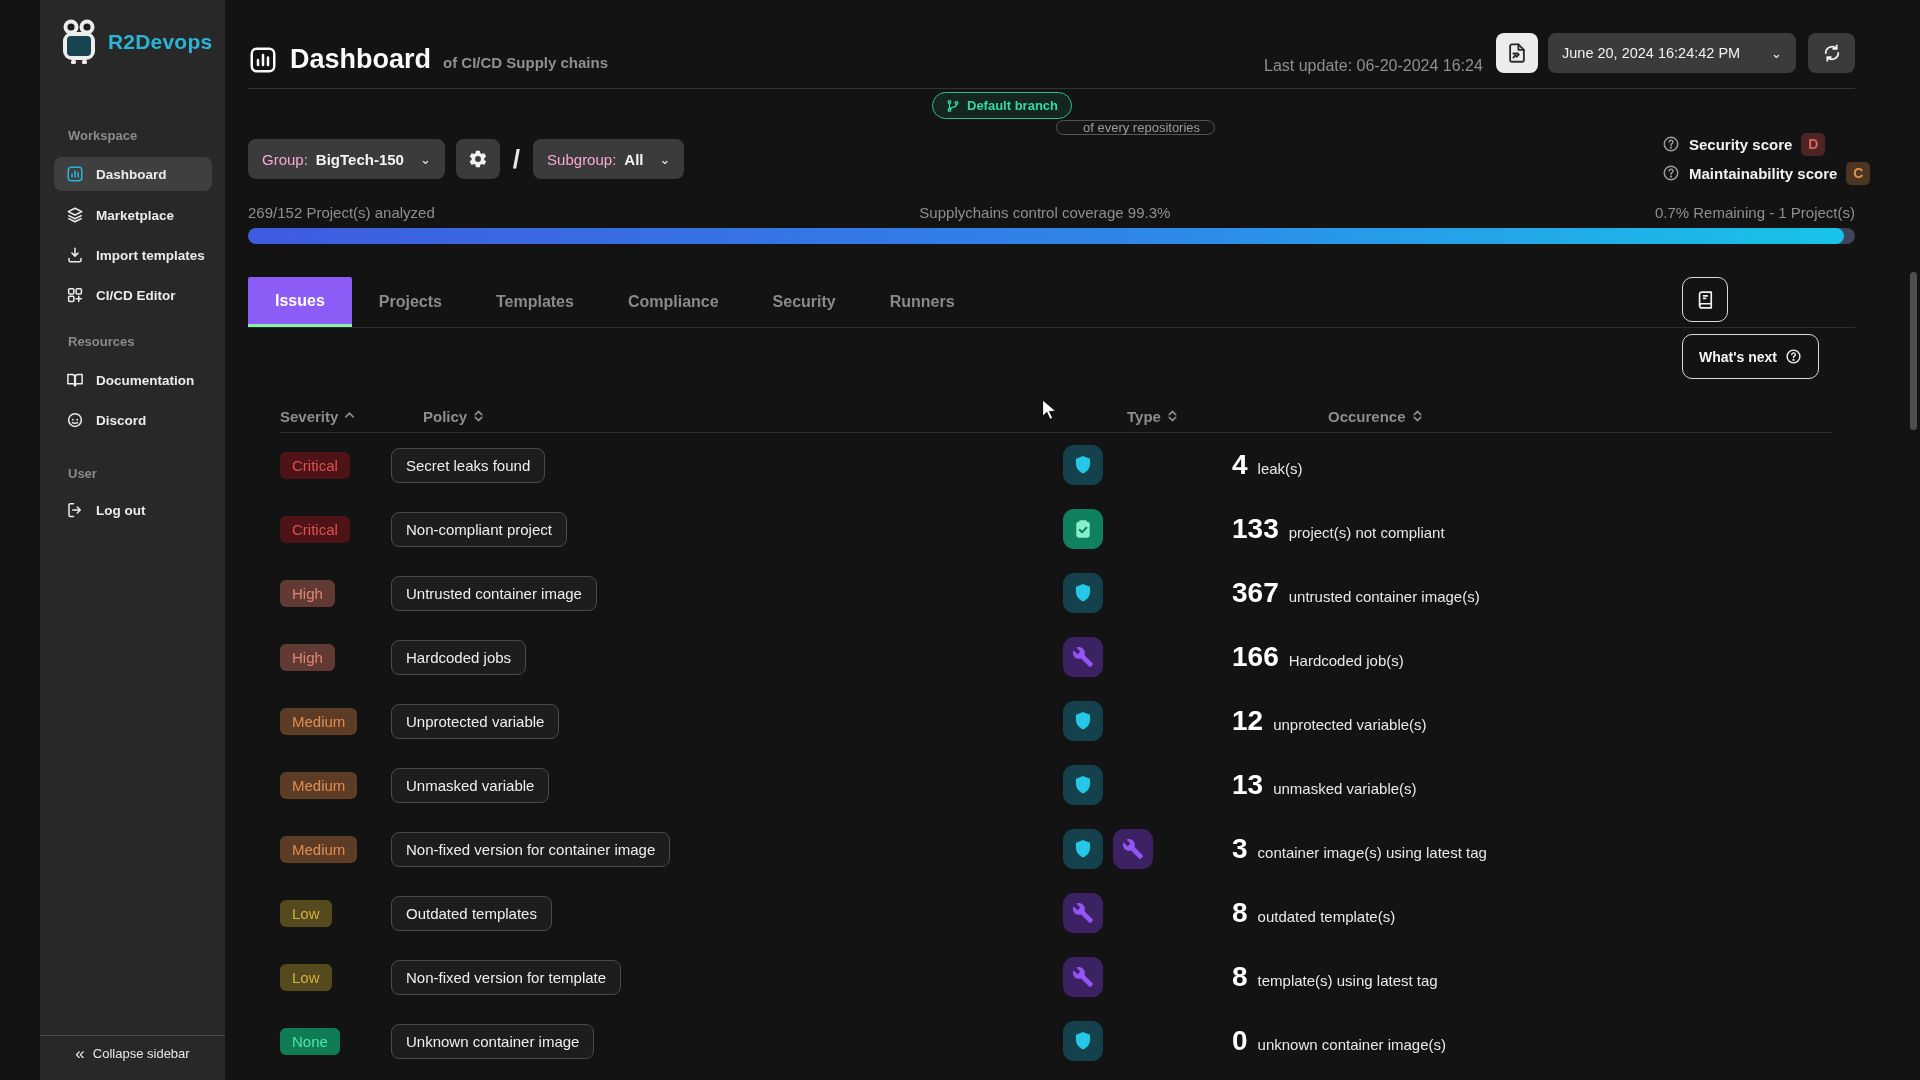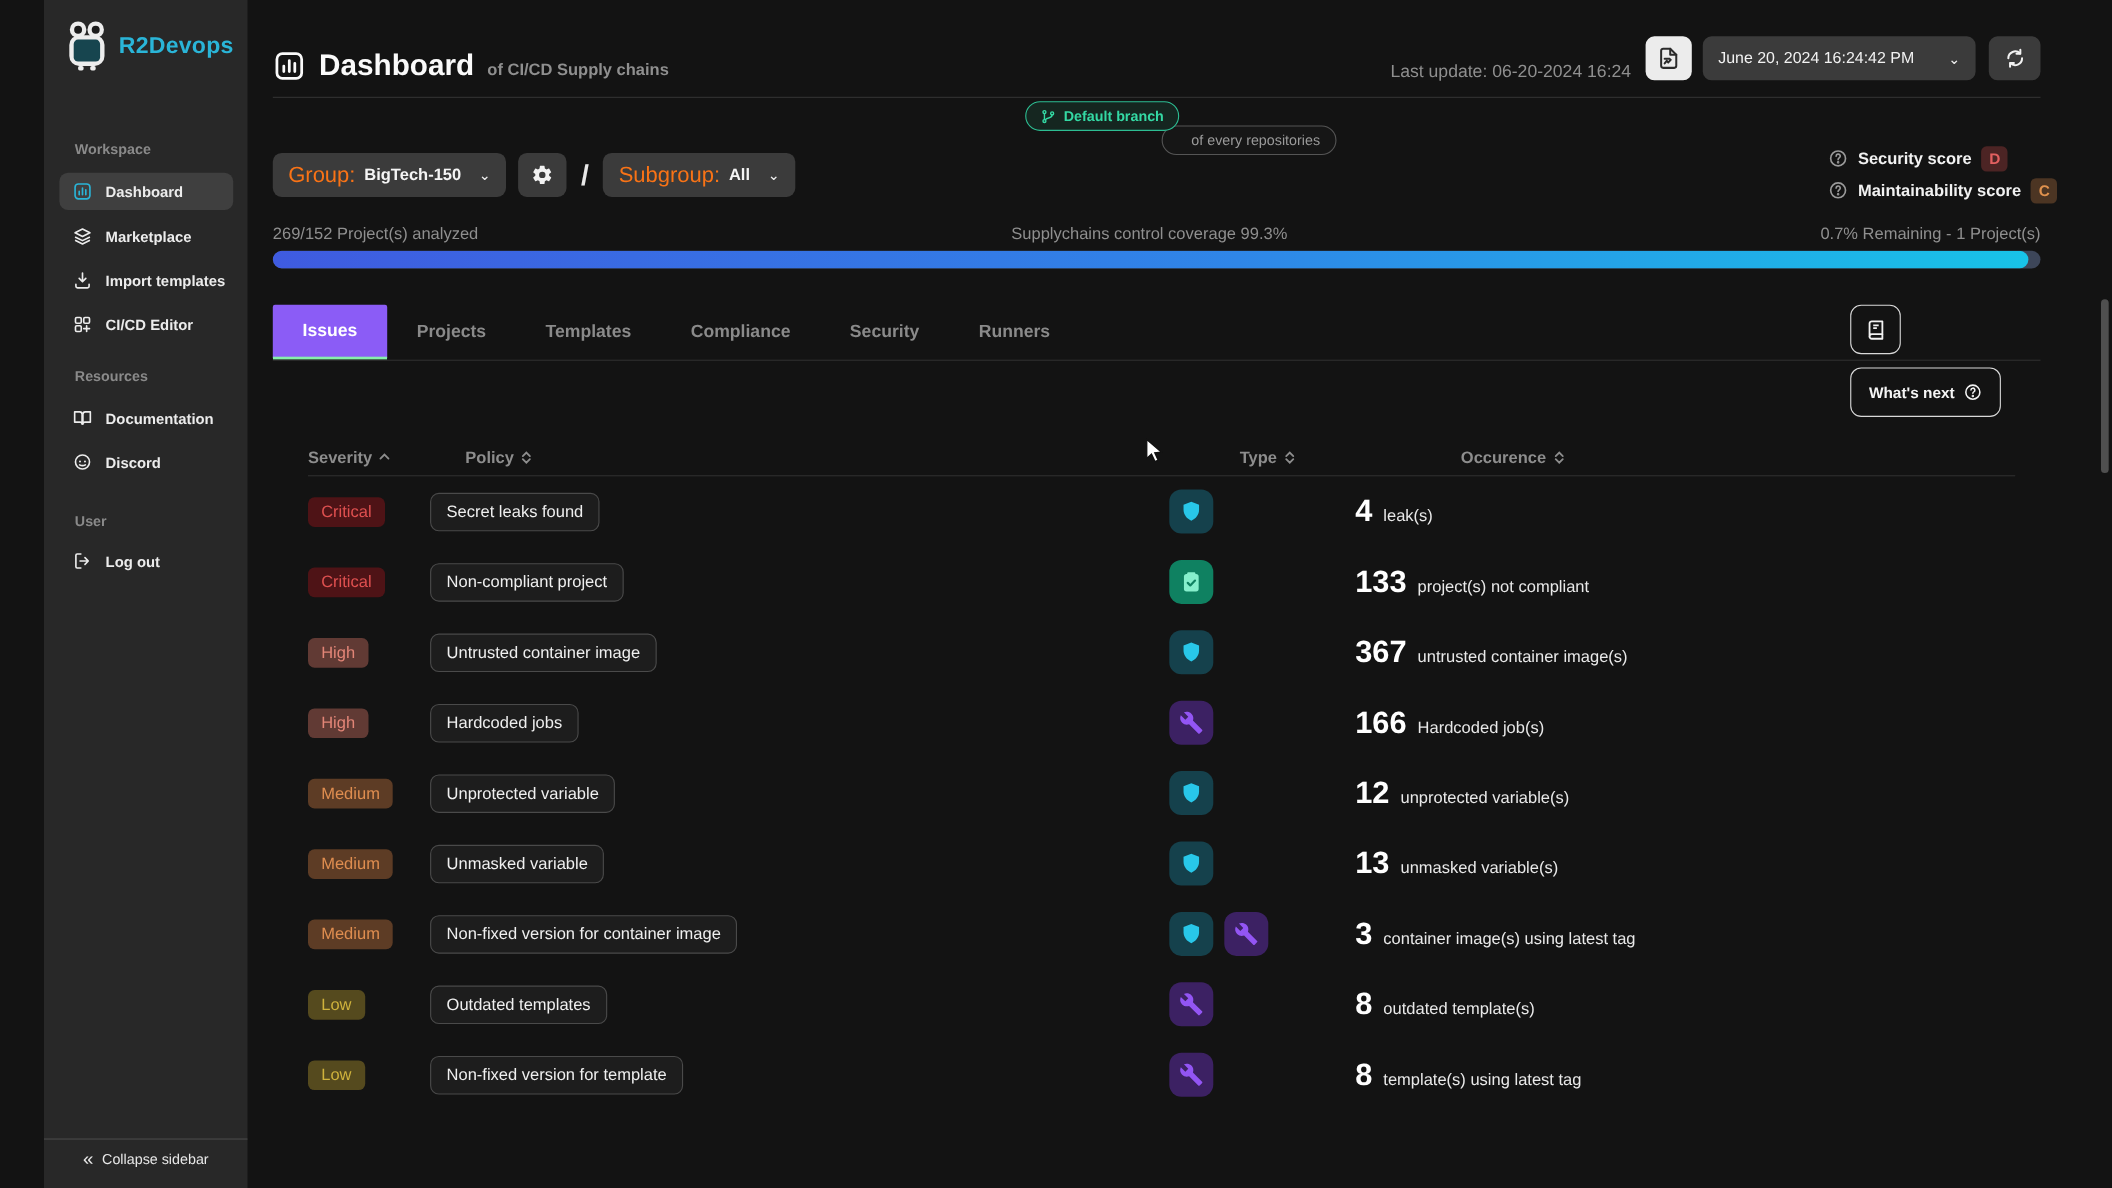--- a/index.html
+++ b/index.html
@@ -39,28 +39,28 @@
   .refresh-btn { position:absolute; left:1808px; top:33px; width:47px; height:40px; border-radius:8px;
     background:#3b3b3b; display:flex; align-items:center; justify-content:center; cursor:pointer; }
   .refresh-btn svg { width:20px; height:20px; }
   .header-divider { position:absolute; left:248px; top:88px; width:1607px; height:1px; background:#323232; }
   
   .branch-badges { position:absolute; left:932px; top:92px; display:flex; align-items:center; height:27px; }
   .pill-branch { position:relative; z-index:2; display:flex; align-items:center; gap:7px; height:27px;
     padding:0 13px; border:1.5px solid #2dbd92; border-radius:14px; background:#152620;
     color:#34d9a4; font-size:13px; font-weight:bold; }
   .pill-branch svg { width:14px; height:14px; }
-  .pill-scope { position:relative; z-index:1; margin-left:-16px; height:27px; display:flex; align-items:center;
+  .pill-scope { position:relative; z-index:1; margin-left:-16px; height:15px; display:flex; align-items:center;
     padding:0 14px 0 26px; border:1px solid #555; border-radius:14px; background:#161616;
     color:#9a9a9a; font-size:13px;margin-top:44px; }
   
   .filters { position:absolute; left:248px; top:139px; display:flex; align-items:center; gap:11px; }
   .select { height:40px; background:#3b3b3b; border-radius:8px; display:flex; align-items:center;
     gap:8px; padding:0 14px; cursor:pointer; }
-  .select .s-label { color:#f97316; font-size:20px; }
+  .select .s-label { color:#f9a8d4; font-size:15px; }
   .select .s-value { color:#f5f5f5; font-size:15px; font-weight:bold; }
   .select .chev { color:#f2f2f2; font-size:13px; margin-left:8px; }
   .gear-btn { width:44px; height:40px; background:#3b3b3b; border-radius:8px; display:flex;
     align-items:center; justify-content:center; cursor:pointer; }
   .gear-btn svg { width:20px; height:20px; }
   .slash { color:#e8e8e8; font-size:26px; font-weight:bold; padding:0 2px; }
   
   .scores { position:absolute; left:1662px; top:132px; display:flex; flex-direction:column; gap:5px; }
   .score-row { display:flex; align-items:center; gap:9px; height:24px; }
   .score-row .q { width:18px; height:18px; cursor:pointer; }
@@ -499,20 +499,35 @@
                 <path fill="currentColor" d="M22.7 19l-9.1-9.1c.9-2.3.4-5-1.5-6.9-2-2-5-2.4-7.4-1.3L9 6.1 6.1 9 1.6 4.7C.4 7.1.9 10.1 2.9 12.1c1.9 1.9 4.6 2.4 6.9 1.5l9.1 9.1c.4.4 1 .4 1.4 0l2.3-2.3c.5-.4.5-1.1.1-1.4z"></path>
               </svg>
             </span>
           </span>
       <span class="occ-cell">
         <span class="occ-num">8</span>
         <span class="occ-lbl">template(s) using latest tag</span>
       </span>
     </div>
 
+    <div class="trow">
+      <span class="sev-badge" style="background: rgb(16, 124, 85); color: rgb(73, 233, 169);">None</span>
+      <span class="policy-pill">Unknown container image</span>
+      <span class="type-cell">
+            <span class="type-tile" style="background: rgb(21, 65, 76); color: rgb(40, 199, 233); --tile-bg: #15414c;">
+              <svg viewBox="0 0 24 24">
+                <path fill="currentColor" d="M12 2.3l7.7 2.9v5.1c0 4.9-3.2 8.8-7.7 10.9-4.5-2.1-7.7-6-7.7-10.9V5.2z"></path>
+              </svg>
+            </span>
+          </span>
+      <span class="occ-cell">
+        <span class="occ-num">0</span>
+        <span class="occ-lbl">unknown container image(s)</span>
+      </span>
+    </div>
   </div>
   </div>
 
   <div class="scroll-thumb"></div>
   <svg class="cursor" viewBox="0 0 24 24">
     <path d="M4.5 1.5v17.2l4.3-3.9 3.2 6.8 2.9-1.3-3.1-6.6 6.2-.6z" fill="#ffffff" stroke="#111" stroke-width="1.2"></path>
   </svg>
 
 </div>
 

